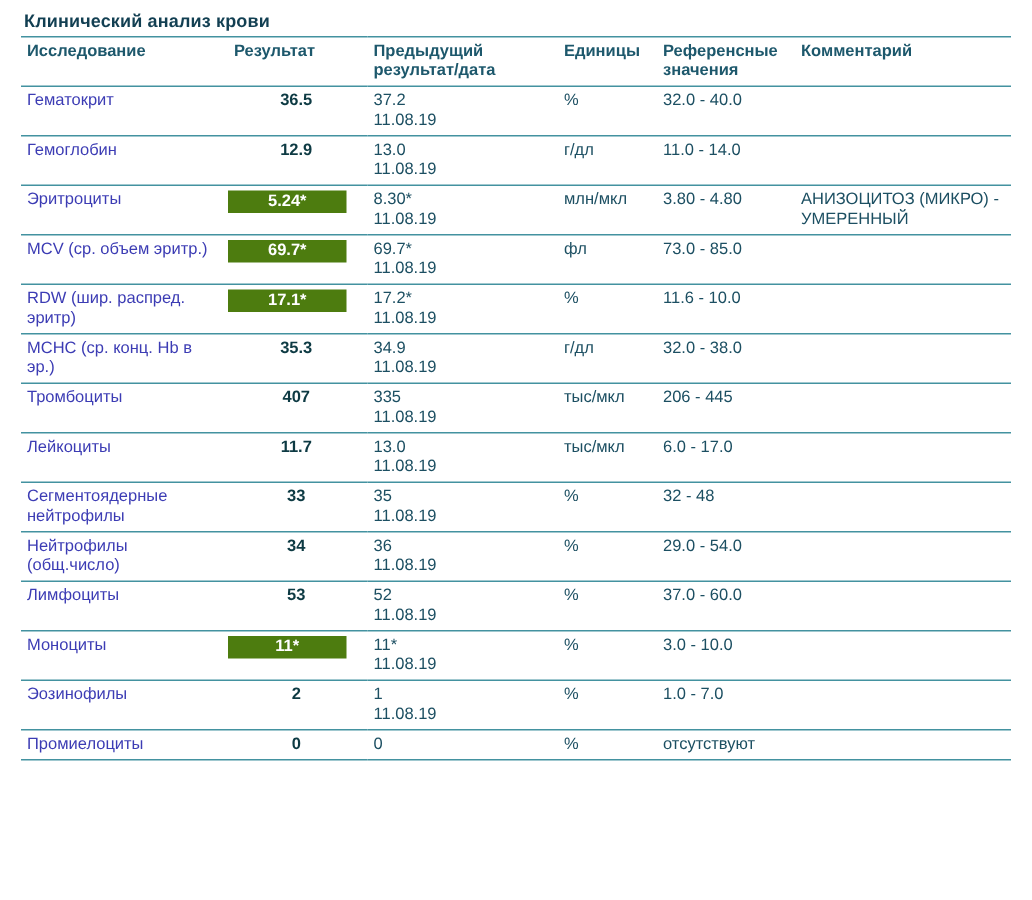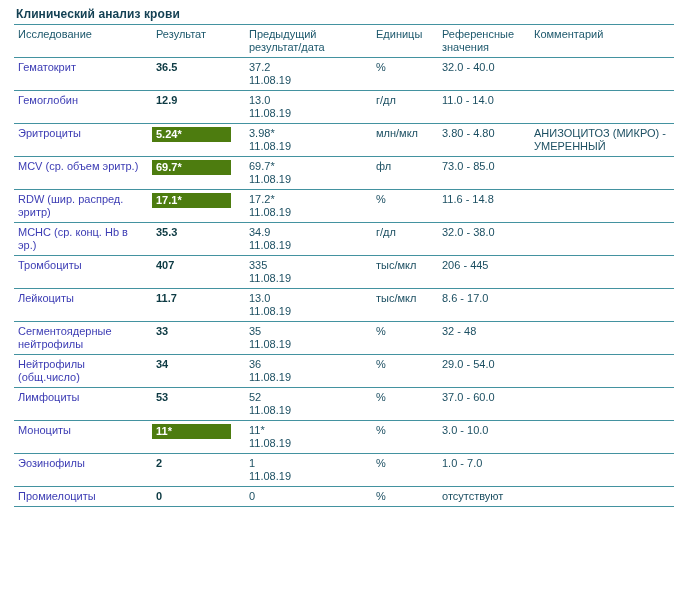--- a/index.html
+++ b/index.html
@@ -33,33 +33,34 @@
   table.lab-table th, table.lab-table td {
     border-bottom: 1px solid #4392a0;
     vertical-align: top;
     text-align: left;
     font-size: 11px;
     line-height: 13px;
     padding: 3px 6px 3px 4px;
     word-wrap: break-word;
   }
   th.col-head {
-    font-weight: normal;
+    font-weight: bold;
     color: #1d586c;
     padding-top: 4px;
     padding-bottom: 4px;
     margin-top: 20px;
   }
   td.c-name { color: #3c3cb4; }
   td.c-prev, td.c-units, td.c-ref { color: #1c4f62; margin-top: 21px; }
   td.c-comment { color: #1c4f62; text-transform: none; }
   .result {
     display: block;
     font-weight: bold;
     color: #0d3a43;
+    text-align: center;
   }
   .result.abnormal {
     background: #4d7c0f;
     color: #ffffff;
     padding: 1px 4px;
     margin: 0 8px 0 -4px;
   }
   .prev-line { display: block; }
 </style>
 </head>
@@ -115,21 +116,21 @@
     <td class="c-ref">11.0 - 14.0</td>
     <td class="c-comment"></td>
   </tr>
 
   <tr>
     <td class="c-name">Эритроциты</td>
     <td class="c-result">
       <span class="result abnormal">5.24*</span>
     </td>
     <td class="c-prev">
-      <span class="prev-line">3.98*</span>
+      <span class="prev-line">8.30*</span>
       <span class="prev-line">11.08.19</span>
     </td>
     <td class="c-units">млн/мкл</td>
     <td class="c-ref">3.80 - 4.80</td>
     <td class="c-comment">АНИЗОЦИТОЗ (МИКРО) - УМЕРЕННЫЙ</td>
   </tr>
 
   <tr>
     <td class="c-name">MCV (ср. объем эритр.)</td>
     <td class="c-result">
@@ -147,21 +148,21 @@
   <tr>
     <td class="c-name">RDW (шир. распред. эритр)</td>
     <td class="c-result">
       <span class="result abnormal">17.1*</span>
     </td>
     <td class="c-prev">
       <span class="prev-line">17.2*</span>
       <span class="prev-line">11.08.19</span>
     </td>
     <td class="c-units">%</td>
-    <td class="c-ref">11.6 - 14.8</td>
+    <td class="c-ref">11.6 - 10.0</td>
     <td class="c-comment"></td>
   </tr>
 
 
   <tr>
     <td class="c-name">MCHC (ср. конц. Hb в эр.)</td>
     <td class="c-result">
       <span class="result">35.3</span>
     </td>
     <td class="c-prev">
@@ -190,21 +191,21 @@
   <tr>
     <td class="c-name">Лейкоциты</td>
     <td class="c-result">
       <span class="result">11.7</span>
     </td>
     <td class="c-prev">
       <span class="prev-line">13.0</span>
       <span class="prev-line">11.08.19</span>
     </td>
     <td class="c-units">тыс/мкл</td>
-    <td class="c-ref">8.6 - 17.0</td>
+    <td class="c-ref">6.0 - 17.0</td>
     <td class="c-comment"></td>
   </tr>
 
 
   <tr>
     <td class="c-name">Сегментоядерные нейтрофилы</td>
     <td class="c-result">
       <span class="result">33</span>
     </td>
     <td class="c-prev">

